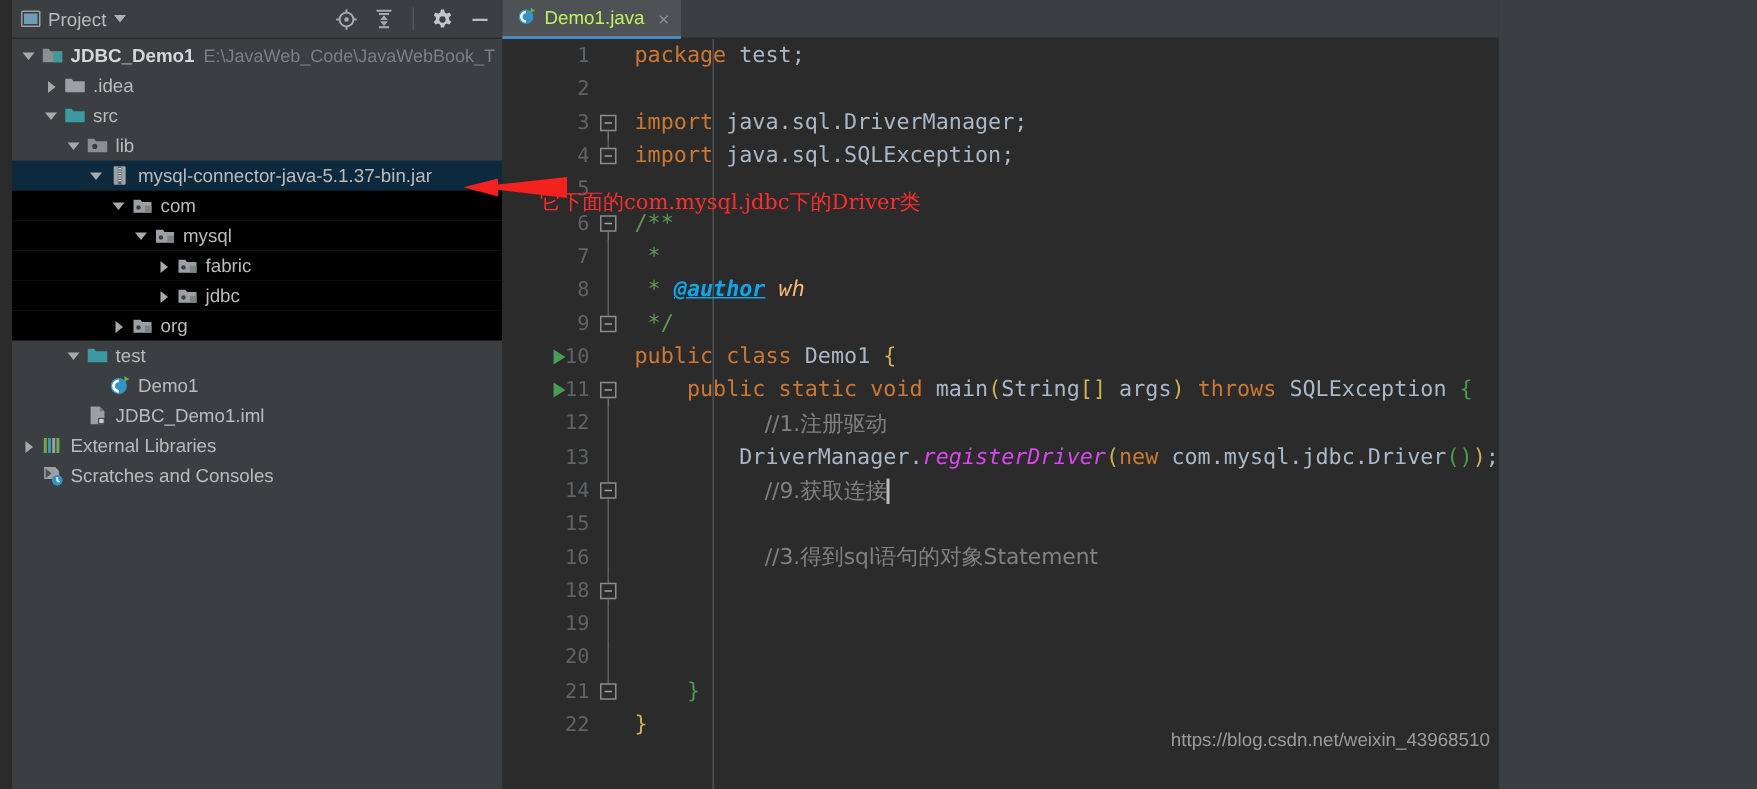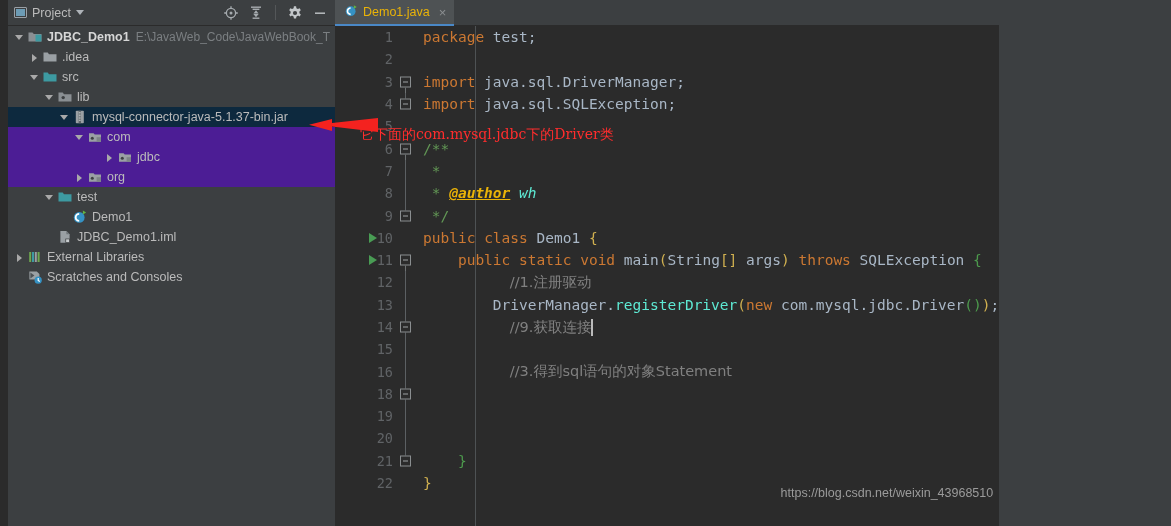--- a/index.html
+++ b/index.html
@@ -54,21 +54,21 @@
   .tree {
     flex:1; overflow:hidden; position:relative;
     background:#3c3f41;
     padding-top:1px;
   }
   .row {
     height:20px; display:flex; align-items:center;
     white-space:nowrap; font-size:12.5px; color:#bbbbbb;
     padding-right:20px; position:relative;
   }
-  .row.jarbg { background:#4c1d95; }
+  .row.jarbg { background:#000000; }
   .row.selected { background:#0d293e; }
   .arrow { width:11px;height:11px; flex:0 0 11px; margin-right:2px; position:relative; }
   .arrow.right::before{
     content:""; position:absolute; left:3px; top:2px;
     border-left:5px solid #a9a9a9; border-top:4px solid transparent; border-bottom:4px solid transparent;
   }
   .arrow.down::before{
     content:""; position:absolute; left:1px; top:3px;
     border-top:5px solid #a9a9a9; border-left:4px solid transparent; border-right:4px solid transparent;
   }
@@ -82,21 +82,21 @@
   .editor-area { flex:1; height:526px; background:#2b2b2b; display:flex; flex-direction:column; position:relative;}
   .tabbar {
     height:26px; flex:0 0 26px; background:#3c3f41;
     display:flex; align-items:stretch;
   }
   .tab {
     display:flex; align-items:center; gap:5px;
     padding:0 8px 0 9px; background:#4e5254;
     border-bottom:2px solid #4a88c7; position:relative;
   }
-  .tab .tname { color:#eab308; font-size:12.5px; }
+  .tab .tname { color:#bef264; font-size:12.5px; }
   .tab .tclose { color:#8b8f91; font-size:13px; margin-left:4px; }
   .tabbar .rest { flex:1; background:#3c3f41; border-bottom:1px solid #2b2b2b; }
 
   .code-wrap {
     flex:1; position:relative; background:#2b2b2b; overflow:hidden;
     font-family:"DejaVu Sans Mono","Liberation Mono",monospace;
     font-size:14.5px;
   }
   .line {
     height:22.3px; display:flex; align-items:center; position:relative;
@@ -126,26 +126,26 @@
     position:absolute; left:3px; top:50%; transform:translateY(-50%);
     width:11px;height:11px; border:1px solid #8a8e90; background:#2b2b2b;
   }
   .fold-end::after{ content:""; position:absolute; left:2px; top:4px; width:5px;height:1px; background:#9da1a3; }
 
   .codetext { flex:1; height:100%; display:flex; align-items:center; padding-left:4px; white-space:pre; }
 
   .kw   { color:#cc7832; }
   .cmt  { color:#808080; }
   .jdoc { color:#629755; }
-  .jtag { color:#eab308; font-weight:bold; font-style:italic; text-decoration:underline; }
-  .jtxt { color:#5eead4; font-style:italic; }
+  .jtag { color:#0ea5e9; font-weight:bold; font-style:italic; text-decoration:underline; }
+  .jtxt { color:#fdba74; font-style:italic; }
   .plain{ color:#a9b7c6; }
   .brk-y{ color:#d0b050; }
   .brk-g{ color:#4d9a4d; }
-  .stat { color:#5eead4; }
+  .stat { color:#d946ef; font-style:italic; }
   .cn   { font-family:"DejaVu Sans","Liberation Sans",sans-serif;margin-left:17px; }
 
   
   .iguide { position:absolute; top:0; bottom:0; width:1px; background:#4e5254; }
 
   
   .caret {
     display:inline-block; width:1.5px; height:17px; background:#bbbbbb;
     vertical-align:middle; margin-left:0px;
   }
@@ -266,20 +266,40 @@
           <span class="ind" style="width: 66px; flex: 0 0 66px;"></span>
           <span class="arrow down"></span>
           <span class="ticon"><svg viewBox="0 0 16 16" width="16" height="16">
               <path d="M2 4.2h4.6l1.1 1.4h6.3v7.2H2z" fill="#9aa0a4"></path>
               <rect x="9.6" y="8.2" width="4.4" height="4.6" fill="#7d8488"></rect>
               <circle cx="5.3" cy="9.3" r="1.5" fill="#3c3f41"></circle>
             </svg></span>
           <span class="label">com</span>
         </div>
         <div class="row jarbg">
+          <span class="ind" style="width: 81px; flex: 0 0 81px;"></span>
+          <span class="arrow down"></span>
+          <span class="ticon"><svg viewBox="0 0 16 16" width="16" height="16">
+              <path d="M2 4.2h4.6l1.1 1.4h6.3v7.2H2z" fill="#9aa0a4"></path>
+              <rect x="9.6" y="8.2" width="4.4" height="4.6" fill="#7d8488"></rect>
+              <circle cx="5.3" cy="9.3" r="1.5" fill="#3c3f41"></circle>
+            </svg></span>
+          <span class="label">mysql</span>
+        </div>
+        <div class="row jarbg">
+          <span class="ind" style="width: 96px; flex: 0 0 96px;"></span>
+          <span class="arrow right"></span>
+          <span class="ticon"><svg viewBox="0 0 16 16" width="16" height="16">
+              <path d="M2 4.2h4.6l1.1 1.4h6.3v7.2H2z" fill="#9aa0a4"></path>
+              <rect x="9.6" y="8.2" width="4.4" height="4.6" fill="#7d8488"></rect>
+              <circle cx="5.3" cy="9.3" r="1.5" fill="#3c3f41"></circle>
+            </svg></span>
+          <span class="label">fabric</span>
+        </div>
+        <div class="row jarbg">
           <span class="ind" style="width: 96px; flex: 0 0 96px;"></span>
           <span class="arrow right"></span>
           <span class="ticon"><svg viewBox="0 0 16 16" width="16" height="16">
               <path d="M2 4.2h4.6l1.1 1.4h6.3v7.2H2z" fill="#9aa0a4"></path>
               <rect x="9.6" y="8.2" width="4.4" height="4.6" fill="#7d8488"></rect>
               <circle cx="5.3" cy="9.3" r="1.5" fill="#3c3f41"></circle>
             </svg></span>
           <span class="label">jdbc</span>
         </div>
         <div class="row jarbg">

